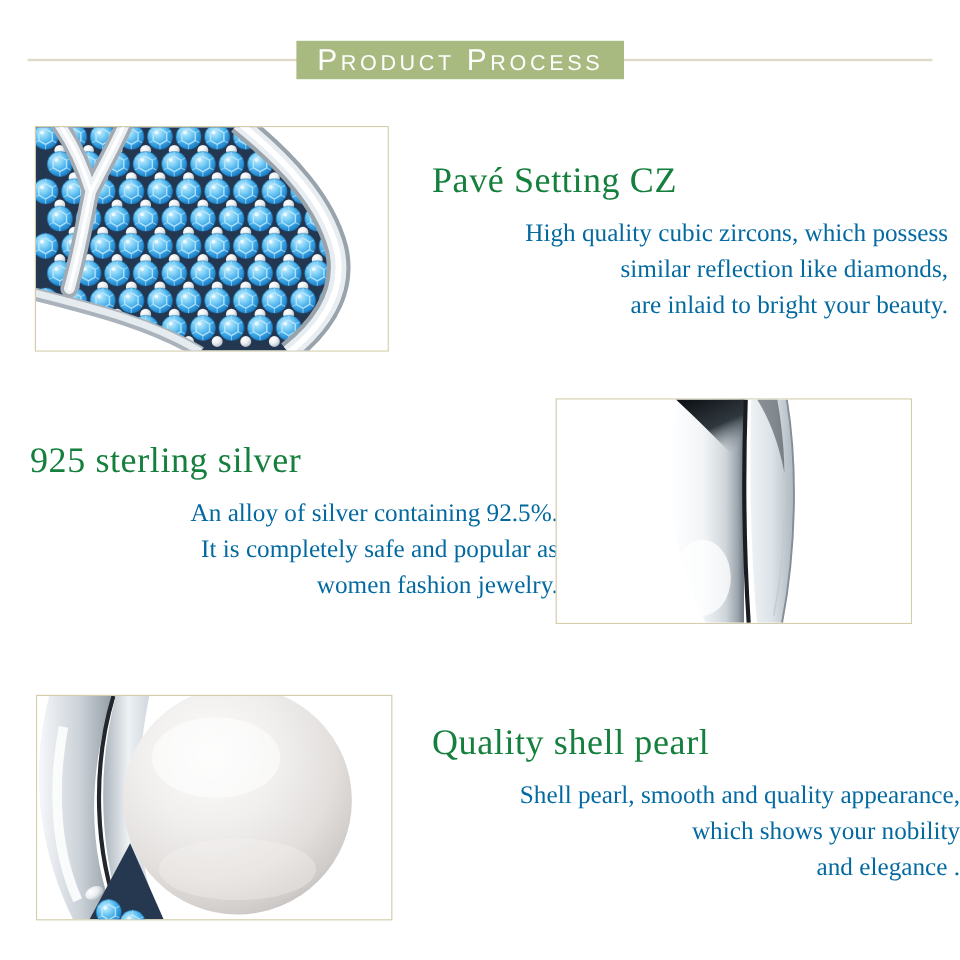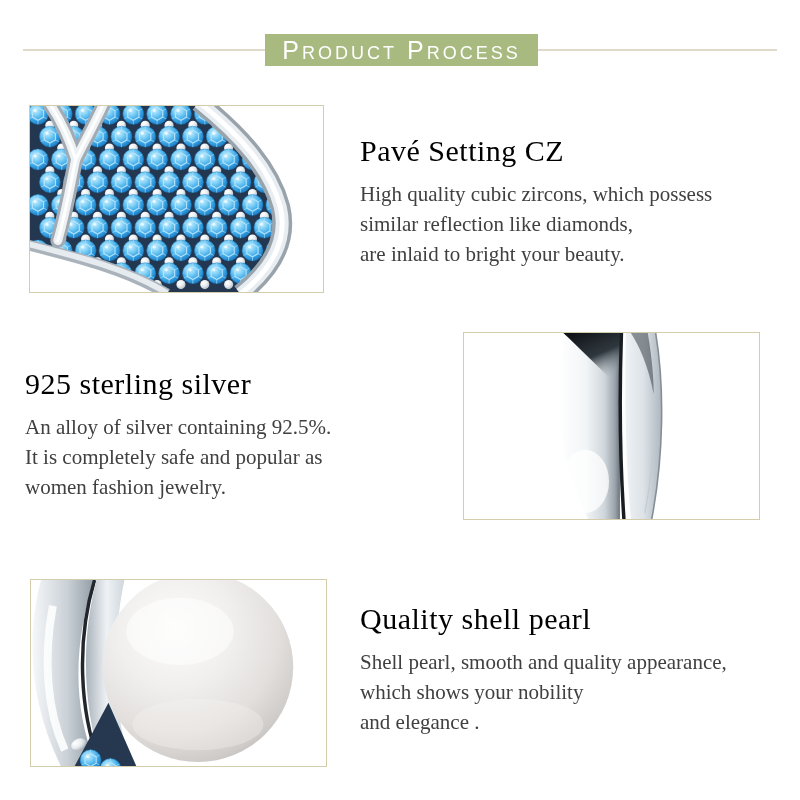--- a/index.html
+++ b/index.html
@@ -7,21 +7,21 @@
   .page {
     position:relative; width:800px; height:800px; background:#ffffff;
     overflow:hidden; font-family:"Liberation Serif", serif;
   }
   
   .header-rule {
     position:absolute; left:23px; top:49px; width:754px; height:2px;
     background:#dfdaca;
   }
   .header-bar {
-    position:absolute; left:265px; top:34px; width:273px; height:32px;
+    position:absolute; left:247px; top:34px; width:273px; height:32px;
     background:#a8ba80; display:flex; align-items:center; justify-content:center;
   }
   .header-label {
     font-family:"Liberation Sans", sans-serif;
     font-variant:small-caps;
     font-size:25px; letter-spacing:3px; color:#ffffff; line-height:1;
     padding-top:1px;
   }
   
   .photo {
@@ -30,26 +30,26 @@
   .photo svg { display:block; width:100%; height:100%; }
   .fig1 { left:29px;  top:105px; width:295px; height:188px; }
   .fig2 { left:463px; top:332px; width:297px; height:188px; }
   .fig3 { left:30px;  top:579px; width:297px; height:188px; }
   
   .text-block { position:absolute; }
   .tb1 { left:360px; top:133px; width:430px; }
   .tb2 { left:25px;  top:366px; width:440px; }
   .tb3 { left:360px; top:601px; width:440px; }
   .text-block h2 {
-    font-weight:400; font-size:30px; color:#000000; line-height:1.2;
+    font-weight:400; font-size:30px; color:#15803d; line-height:1.2;
     margin:0 0 10px 0; letter-spacing:0.5px;
   }
   .text-block p {
-    font-size:21px; line-height:30px; color:#404040;
-    white-space:pre-line; margin:0;
+    font-size:21px; line-height:30px; color:#0369a1;
+    white-space:pre-line; margin:0;text-align:right;
   }
 </style>
 </head>
 <body>
 
 <div class="page">
 
   <div class="header-rule"></div>
   <div class="header-bar">
     <span class="header-label">Product Process</span>

